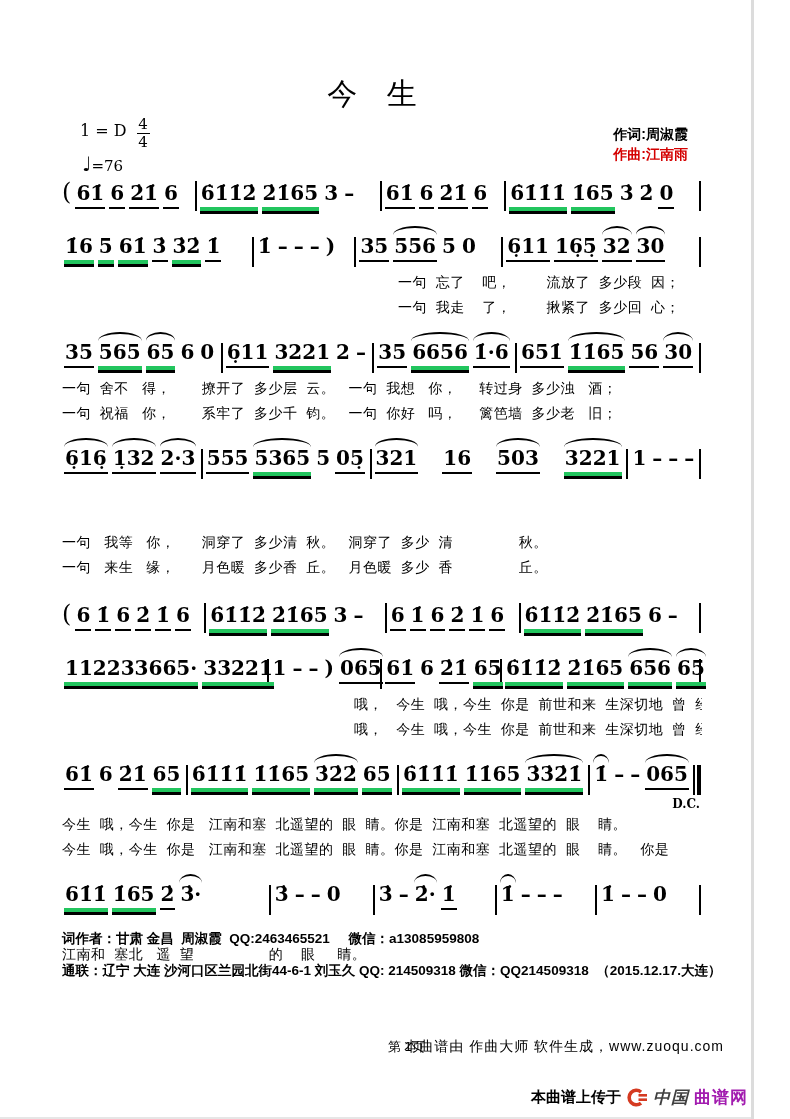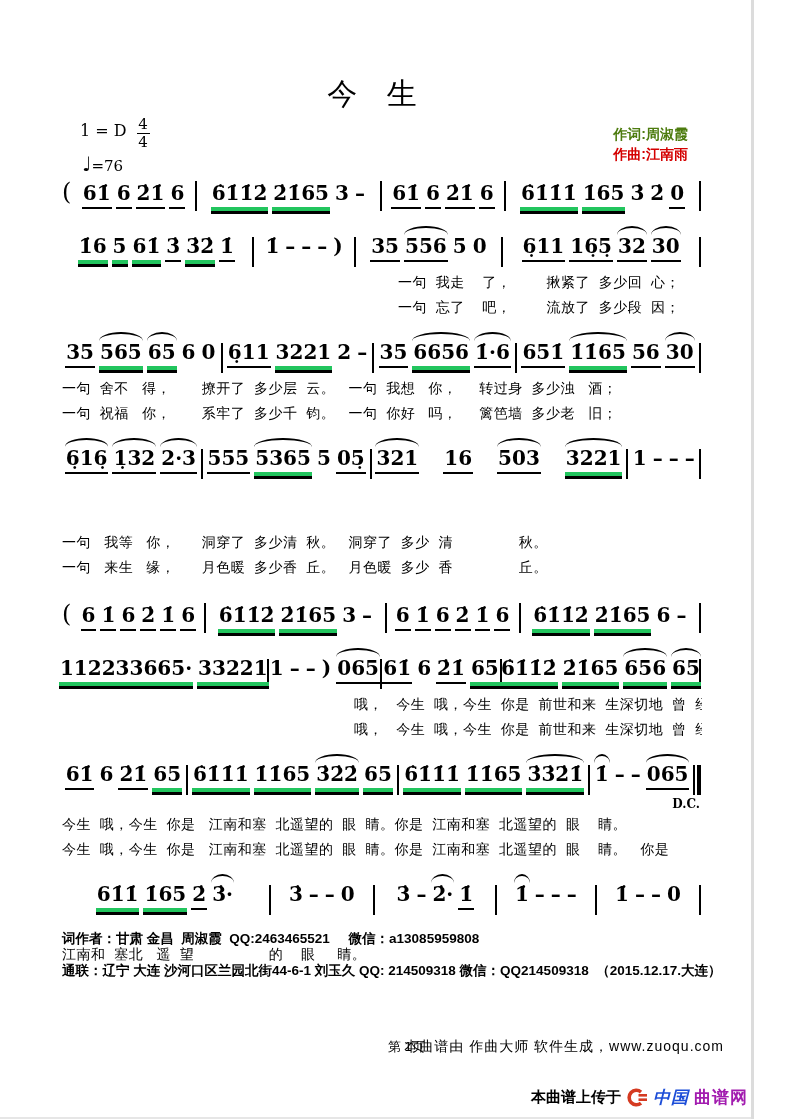--- a/index.html
+++ b/index.html
@@ -15,21 +15,21 @@
            font:400 15px "DejaVu Serif",serif;line-height:15px;margin-top:-4px;}
   .ts-line{width:13px;height:1px;background:#000;margin:1px 0;}
   .tempo{position:absolute;left:82px;top:152px;font:400 15px "DejaVu Serif",serif;}
   .tempo .glyph{font-size:20px;}
   .credits{position:absolute;right:66px;top:124px;text-align:left;
            font:700 14px "Liberation Sans",sans-serif;line-height:20px;}
   
   .score{position:absolute;left:62px;right:52px;top:170px;}
   .score-block{margin-bottom:12px;}
   .notes-row{display:flex;align-items:baseline;height:44px;position:relative;padding-top:8px;box-sizing:border-box;}
-  .measure{display:flex;justify-content:center;align-items:baseline;min-width:0;}
+  .measure{display:flex;justify-content:flex-start;align-items:baseline;min-width:0;}
   .tok{position:relative;font:700 20px "DejaVu Serif",serif;white-space:nowrap;margin:0 2px;}
   .tval{display:inline-block;padding:0 1px 2px;}
   .u1>.tval{border-bottom:2px solid #000;}
   .u2>.tval{border-bottom:4px solid #22c55e;box-shadow:0 3px 0 #000;}
   .slur{position:absolute;left:0;right:0;top:-8px;height:7px;
         border-top:2px solid #000;border-radius:50% 50% 0 0/100% 100% 0 0;}
   .bar{align-self:center;width:2px;height:30px;background:#000;margin:0 1px;flex:0 0 auto;}
   .bar-final{align-self:center;display:flex;gap:2px;height:30px;margin:0 1px;flex:0 0 auto;}
   .bar-final i{display:block;height:100%;background:#000;}
   .bar-final .thin{width:2px;}
@@ -64,21 +64,21 @@
       <span class="ts-line"></span>
       <span>4</span>
     </span>
   </div>
 
   <div class="tempo">
     <span class="glyph">♩</span><span>=76</span>
   </div>
 
   <div class="credits">
-    <div style="color: #4d7c0f;">作词:周淑霞</div>
+    <div style="color: #000000;">作词:周淑霞</div>
     <div style="color: rgb(212, 0, 0);">作曲:江南雨</div>
   </div>
 
   <div class="score">
       <div class="score-block">
         <div class="notes-row">
           <span class="lead">(</span>
           <span class="measure" style="flex-grow: 6;">
             <span class="tok u1"><span class="tval">61̇</span></span>
             <span class="tok u1"><span class="tval">6</span></span>
@@ -137,22 +137,22 @@
           </span>
           <span class="bar"></span>
           <span class="measure" style="flex-grow: 10;">
             <span class="tok u1"><span class="tval">6̣11</span></span>
             <span class="tok u1"><span class="tval">16̣5̣</span></span>
             <span class="tok u1"><span class="tval">32</span><i class="slur"></i></span>
             <span class="tok u1"><span class="tval">30</span><i class="slur"></i></span>
           </span>
           <span class="bar"></span>
         </div>
+        <div class="lyric-row" style="padding-left: 336px;">一句  忘了    吧，        流放了  多少段  因；</div>
         <div class="lyric-row" style="padding-left: 336px;">一句  我走    了，        揪紧了  多少回  心；</div>
-        <div class="lyric-row" style="padding-left: 336px;">一句  忘了    吧，        流放了  多少段  因；</div>
       </div>
       <div class="score-block">
         <div class="notes-row">
           <span class="measure" style="flex-grow: 9;">
             <span class="tok u1"><span class="tval">35</span></span>
             <span class="tok u2"><span class="tval">565</span><i class="slur"></i></span>
             <span class="tok u2"><span class="tval">65</span><i class="slur"></i></span>
             <span class="tok"><span class="tval">6</span></span>
             <span class="tok"><span class="tval">0</span></span>
           </span>
@@ -371,17 +371,17 @@
 
   <div class="upload">
     <span>本曲谱上传于</span>
     <span class="logo-icon" style="color: rgb(213, 58, 33);">
       <svg width="22" height="19" viewBox="0 0 22 19">
         <path d="M15 4 A7.2 7.2 0 1 0 15 15" stroke="currentColor" stroke-width="3.6" fill="none"></path>
         <rect x="12.5" y="6" width="8.5" height="2.6" fill="currentColor"></rect>
         <rect x="12.5" y="10.4" width="8.5" height="2.6" fill="currentColor"></rect>
       </svg>
     </span>
-    <span class="site-cn" style="color: #1d4ed8;">中国</span>
+    <span class="site-cn" style="color: #404040;">中国</span>
       <span class="site-qupu" style="color: #a21caf;">曲谱网</span>
   </div>
 
 </div>
 
 </body></html>

